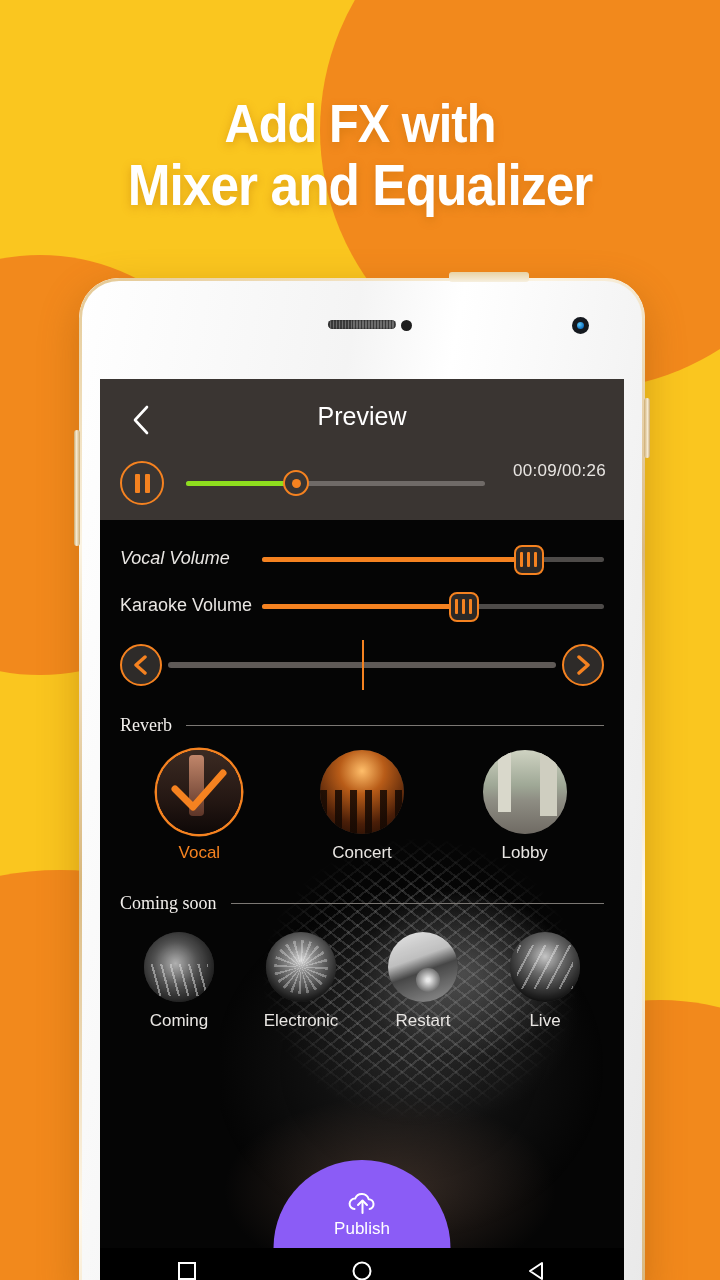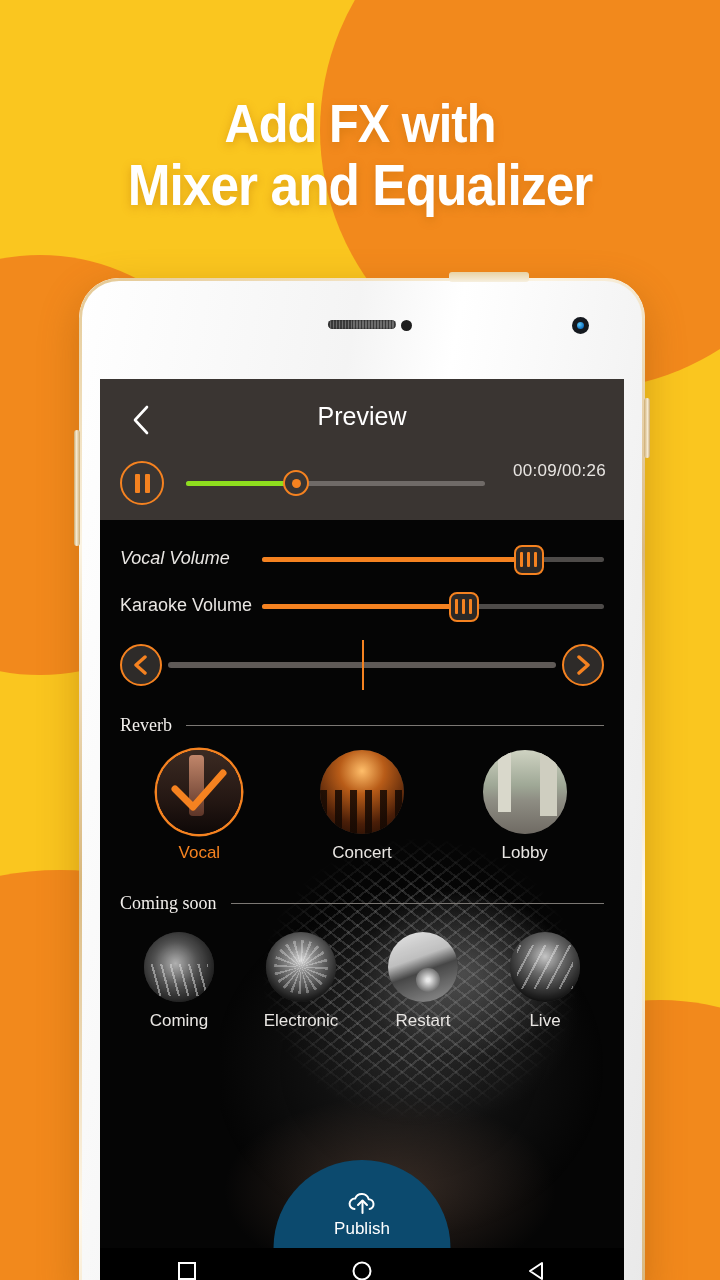--- a/index.html
+++ b/index.html
@@ -407,21 +407,21 @@
   .action-item {
     flex:1 1 0; display:flex; flex-direction:column; align-items:center;
     color:#cfccc9;
   }
   .action-label { font-size:17px; margin-top:3px; }
   .publish-btn {
     position:absolute; left:50%; transform:translateX(-50%);
     bottom:40px;
     width:177px; height:88px;
     border-radius:89px 89px 0 0;
-    background:#0c4a6e;
+    background:#8b5cf6;
     display:flex; flex-direction:column; align-items:center;
     justify-content:flex-end;
     padding-bottom:9px;
     color:#ffffff;
     z-index:4;
   }
   .publish-btn .action-label { color:#ffffff; }
 
   
   .nav-bar {

